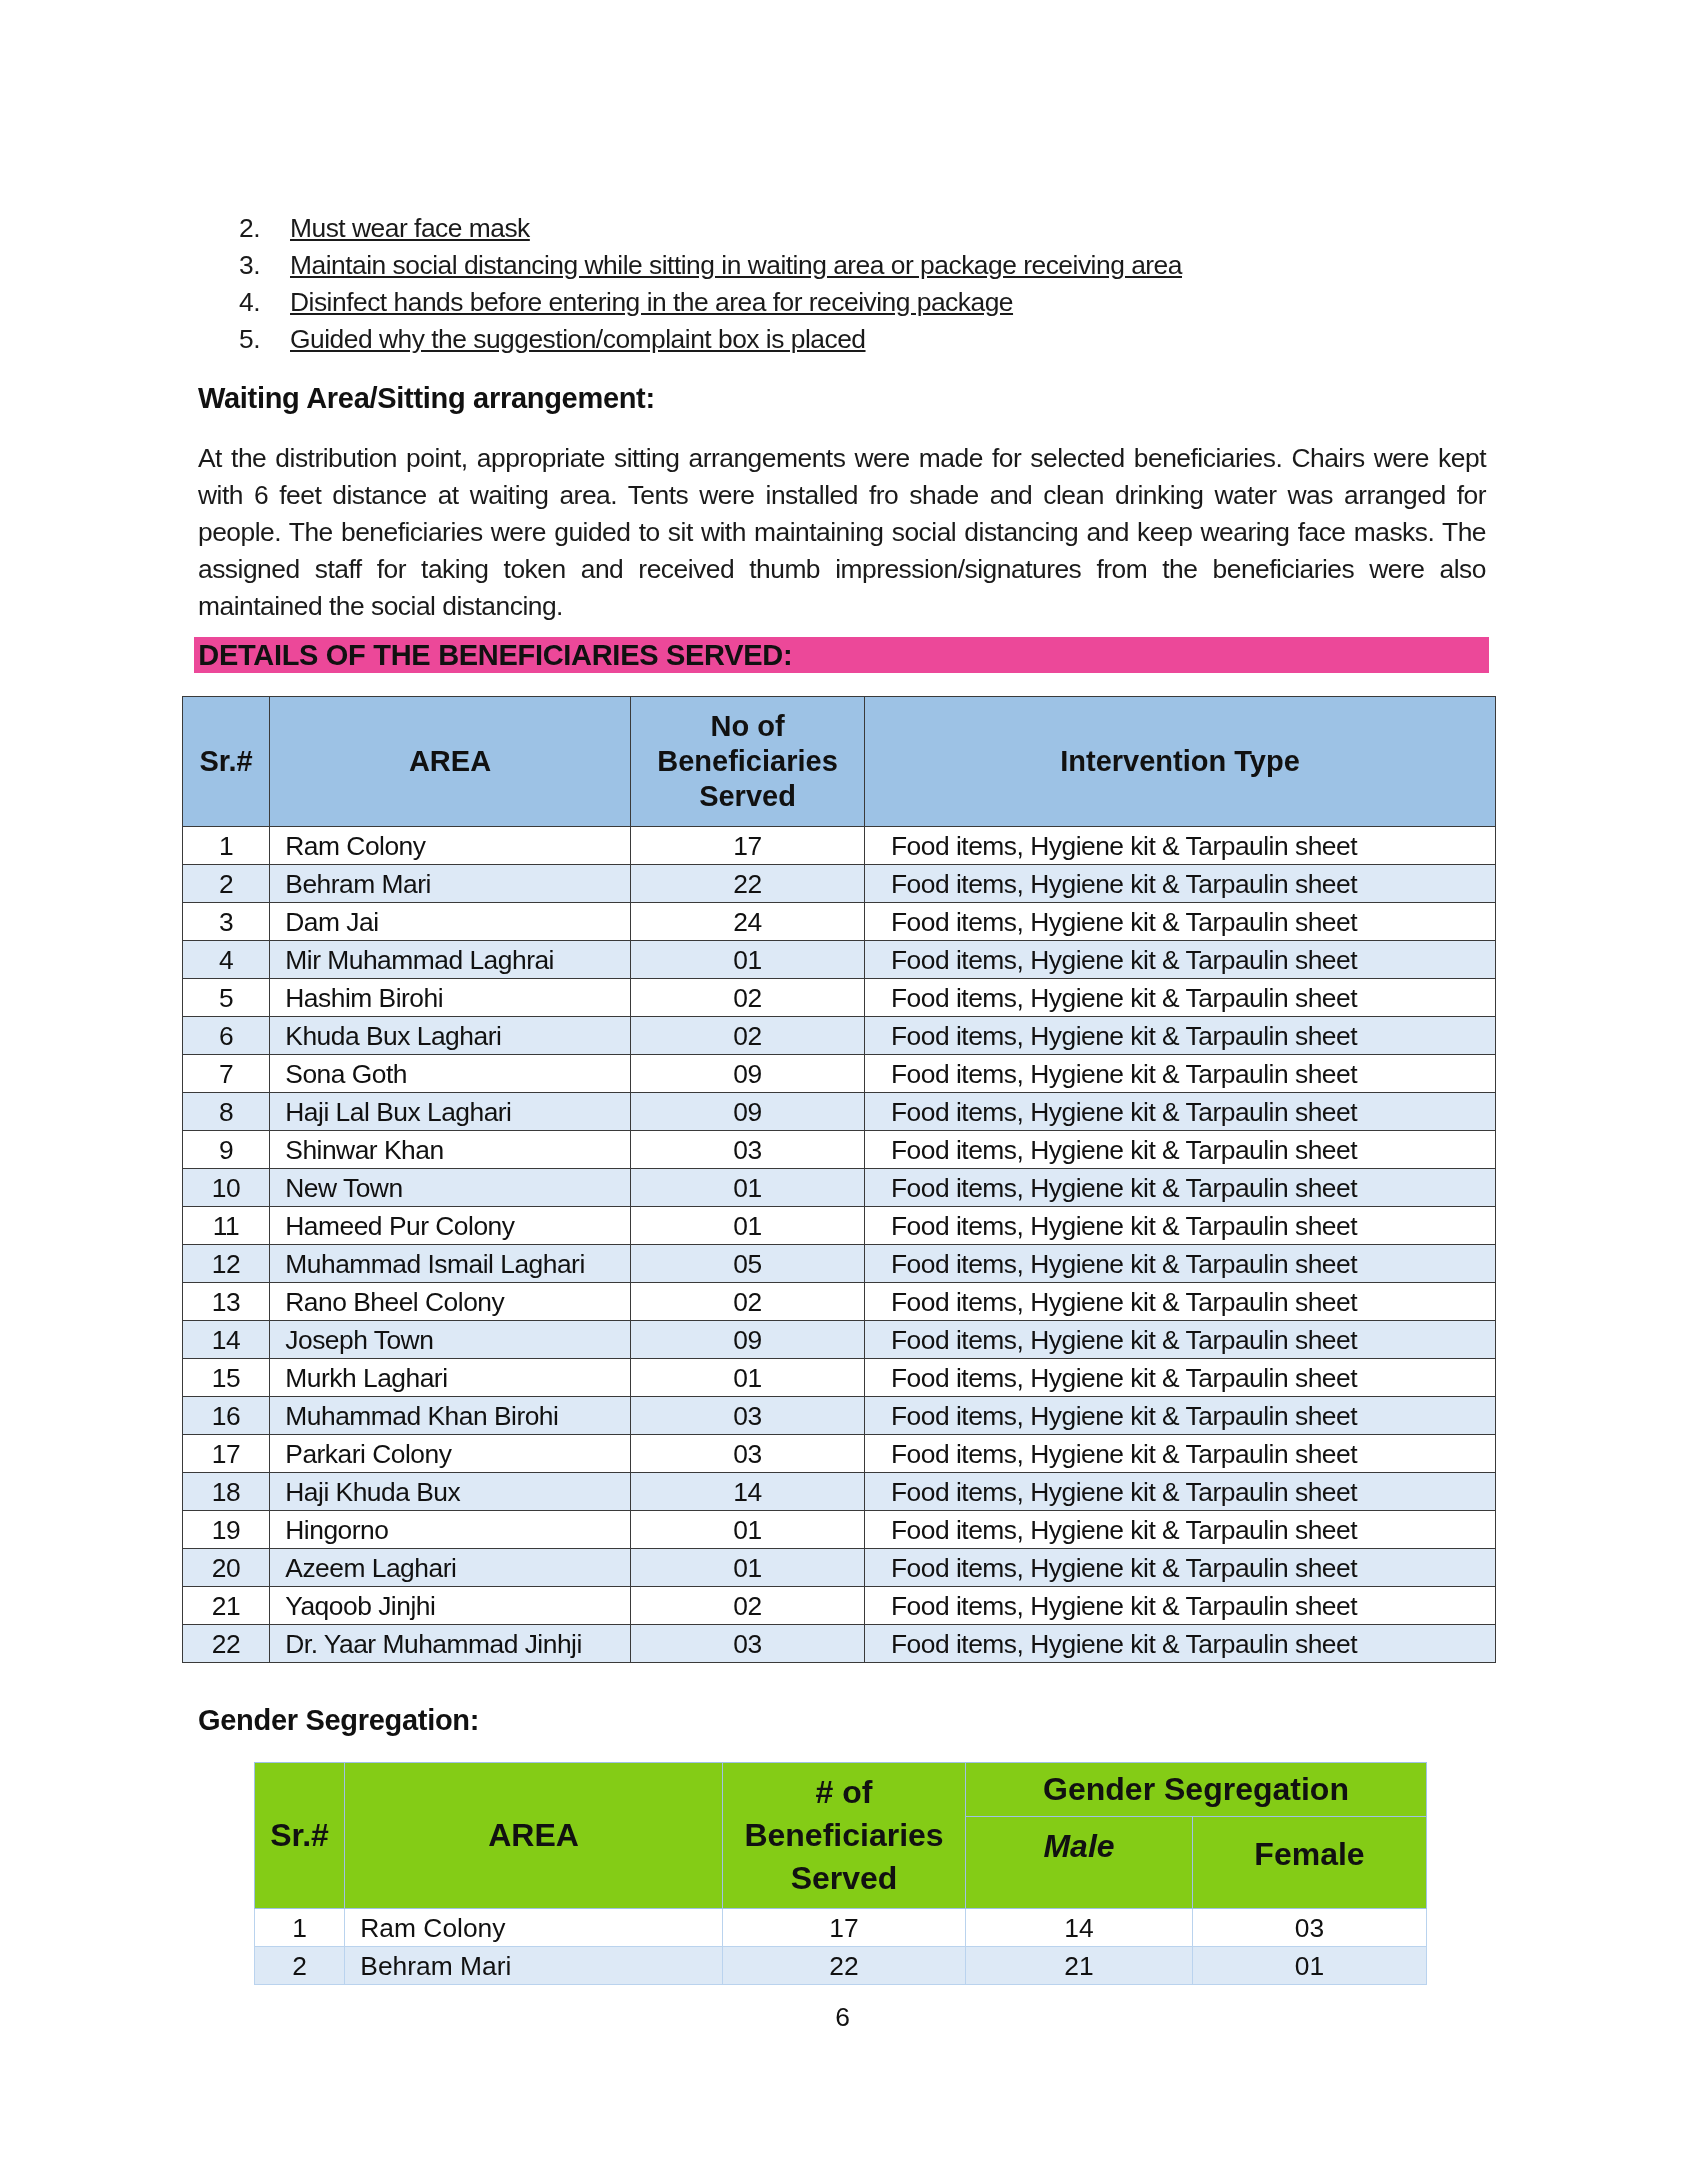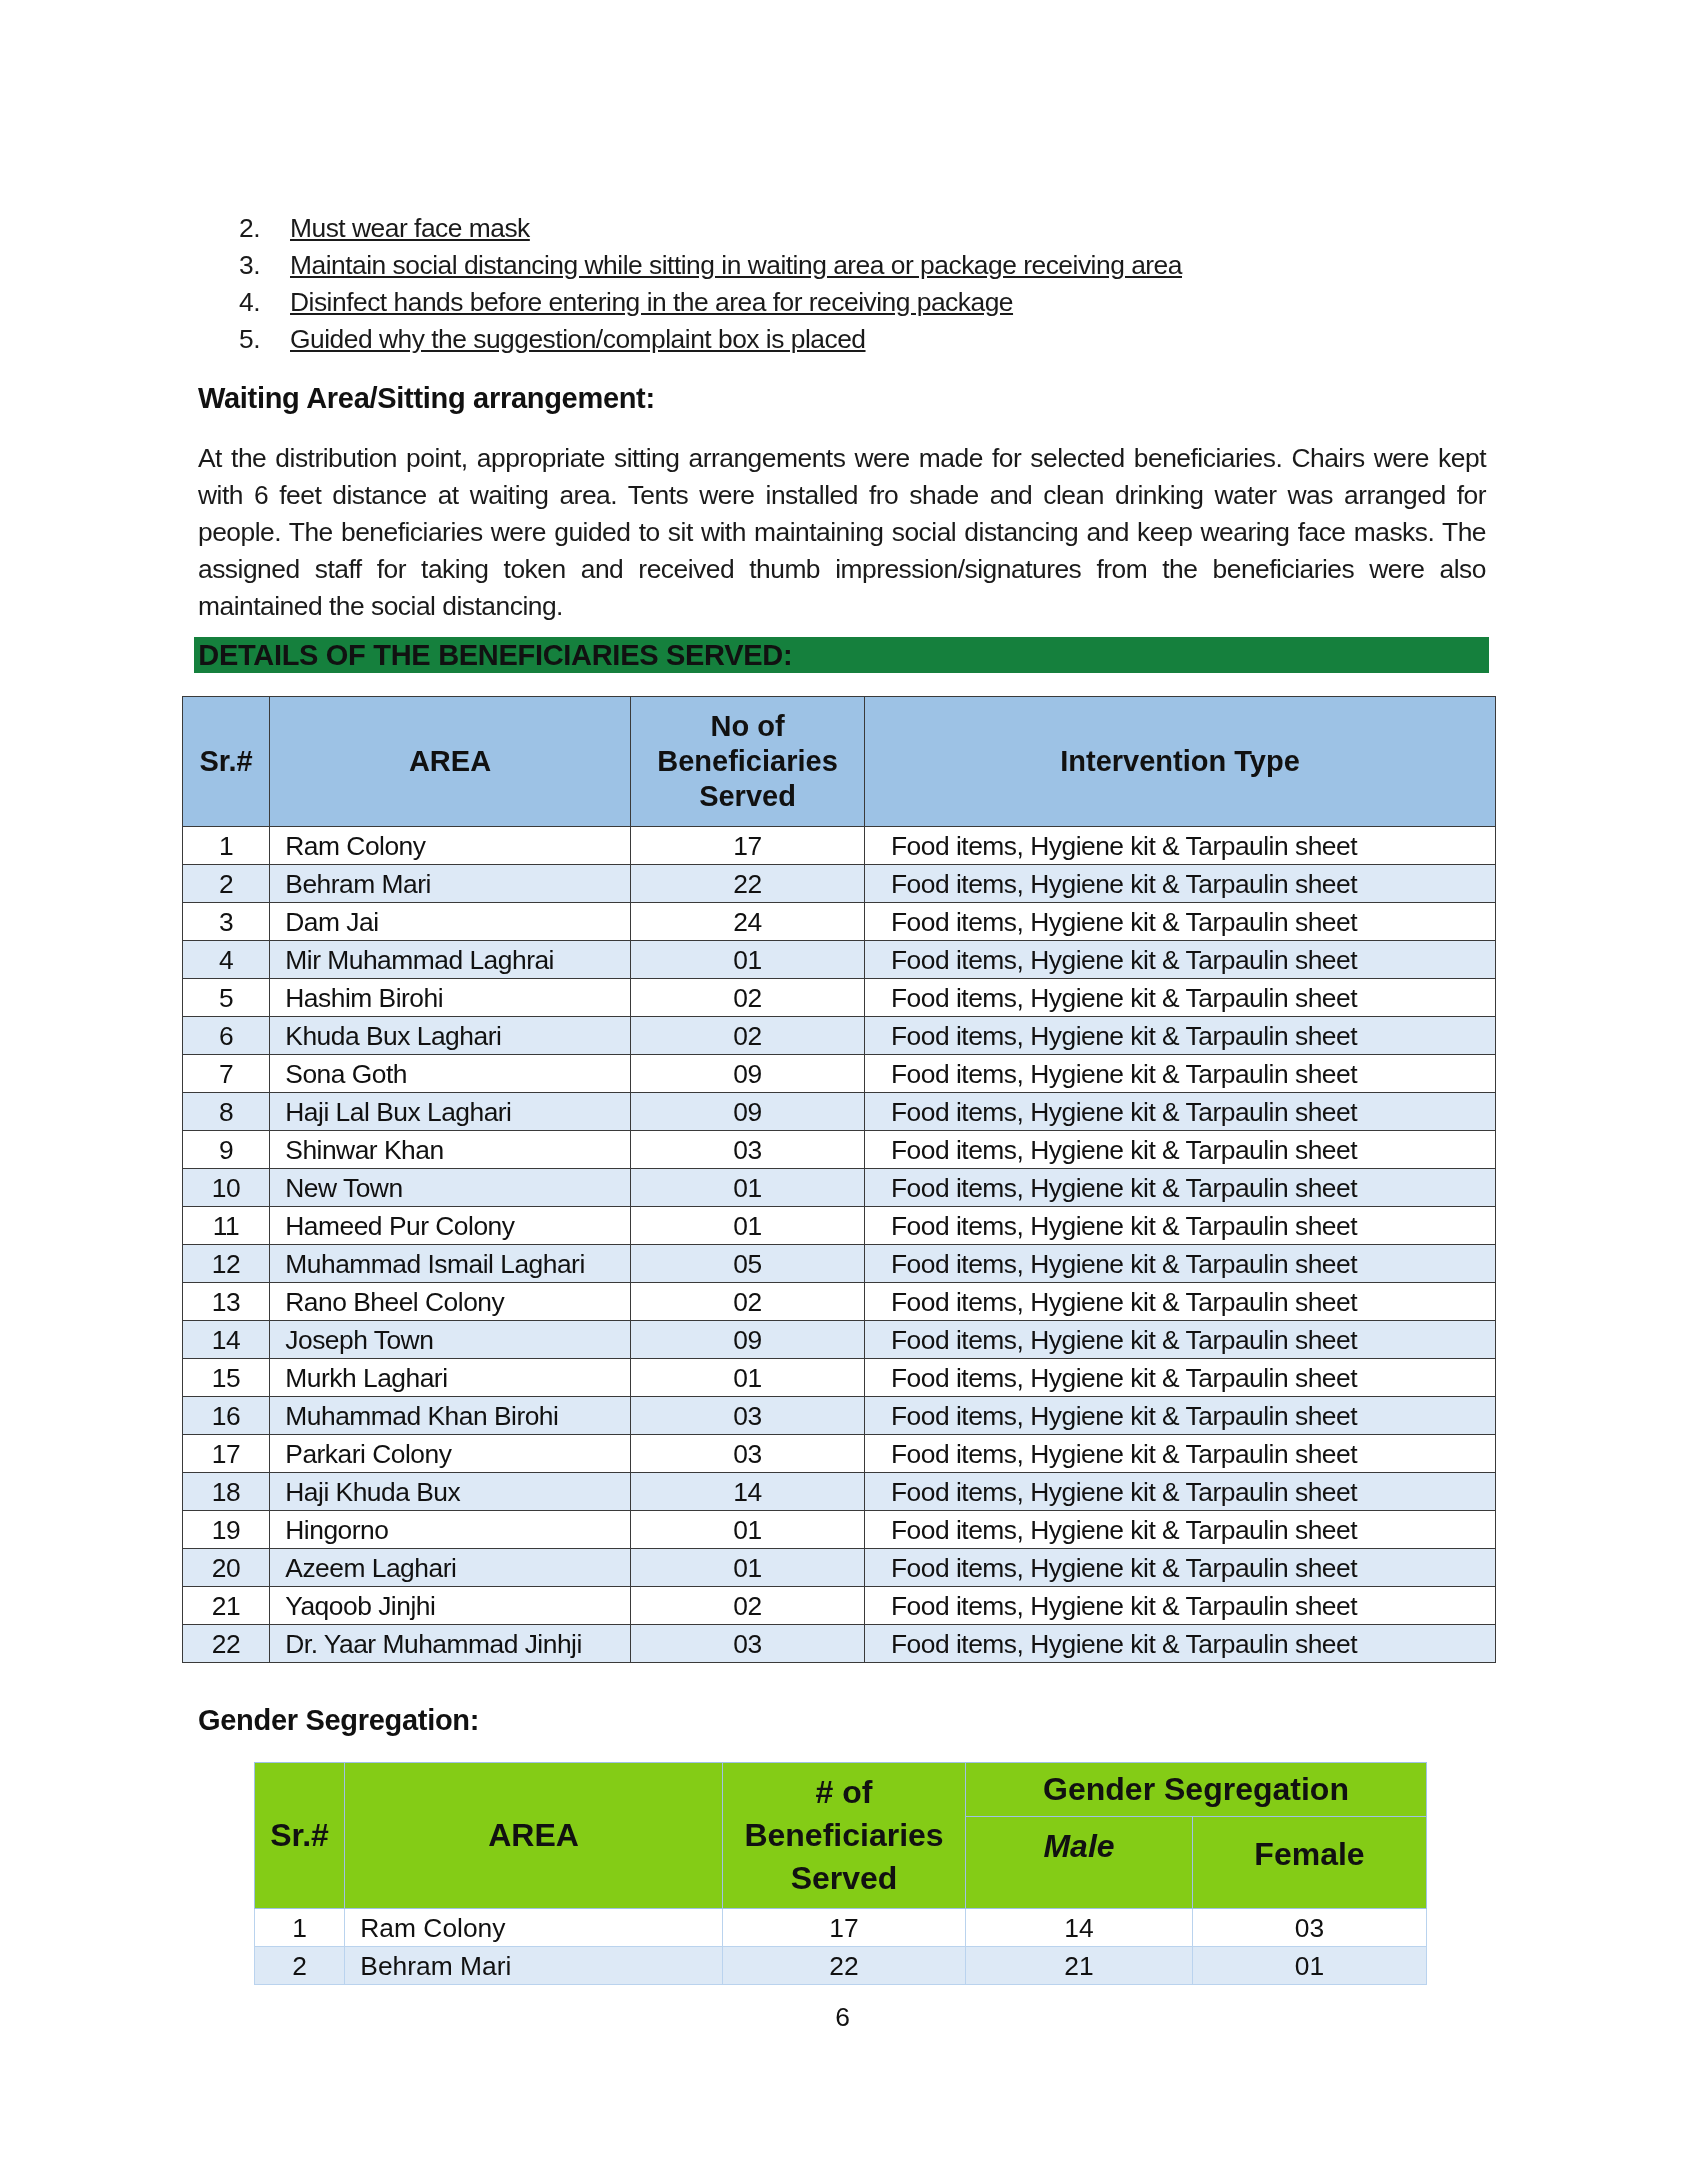--- a/index.html
+++ b/index.html
@@ -9,21 +9,21 @@
 
     
     .list { position: absolute; left: 227px; top: 198px; margin: 12px; padding: 0; list-style: none; text-decoration: underline; }
     .list li { height: 37px; line-height: 37px; white-space: nowrap; }
     .list .num { display: inline-block; width: 51px; }
 
     .heading { position: absolute; font-family: "Liberation Sans", sans-serif; font-weight: bold; font-size: 29px; letter-spacing: -0.3px; color: #111; }
 
     .para { position: absolute; left: 198px; top: 420px; width: 1288px; line-height: 37px; text-align: justify; margin-top: 20px; }
 
-    .banner { position: absolute; left: 194px; top: 637px; width: 1295px; height: 36px; background: #15803d; }
+    .banner { position: absolute; left: 194px; top: 637px; width: 1295px; height: 36px; background: #ec4899; }
     .banner span { position: absolute; left: 4.3px; top: 0; line-height: 36px; font-family: "Liberation Sans", sans-serif; font-weight: bold; font-size: 29px; color: #111; letter-spacing: -0.3px; }
 
     
     table { border-collapse: collapse; position: absolute; table-layout: fixed; }
     .t1 { left: 182px; top: 696px; width: 1313px; border: 1.7px solid #3a3a3a; }
     .t1 th { background: #9dc2e5; font-family: "Liberation Sans", sans-serif; font-weight: bold; font-size: 29px; line-height: 35px; height: 105px; border: 1.7px solid #3a3a3a; color: #111; padding: 12px; }
     .t1 td { height: 37px; font-family: "Liberation Sans", sans-serif; font-size: 26.4px; letter-spacing: -0.5px; border: 1.7px solid #3a3a3a; padding: 0; line-height: 34px; color: #111; }
     .t1 tr.alt td { background: #dde9f6; }
     .t1 td.c { text-align: center; }
     .t1 td.l { padding-left: 15.3px; }

